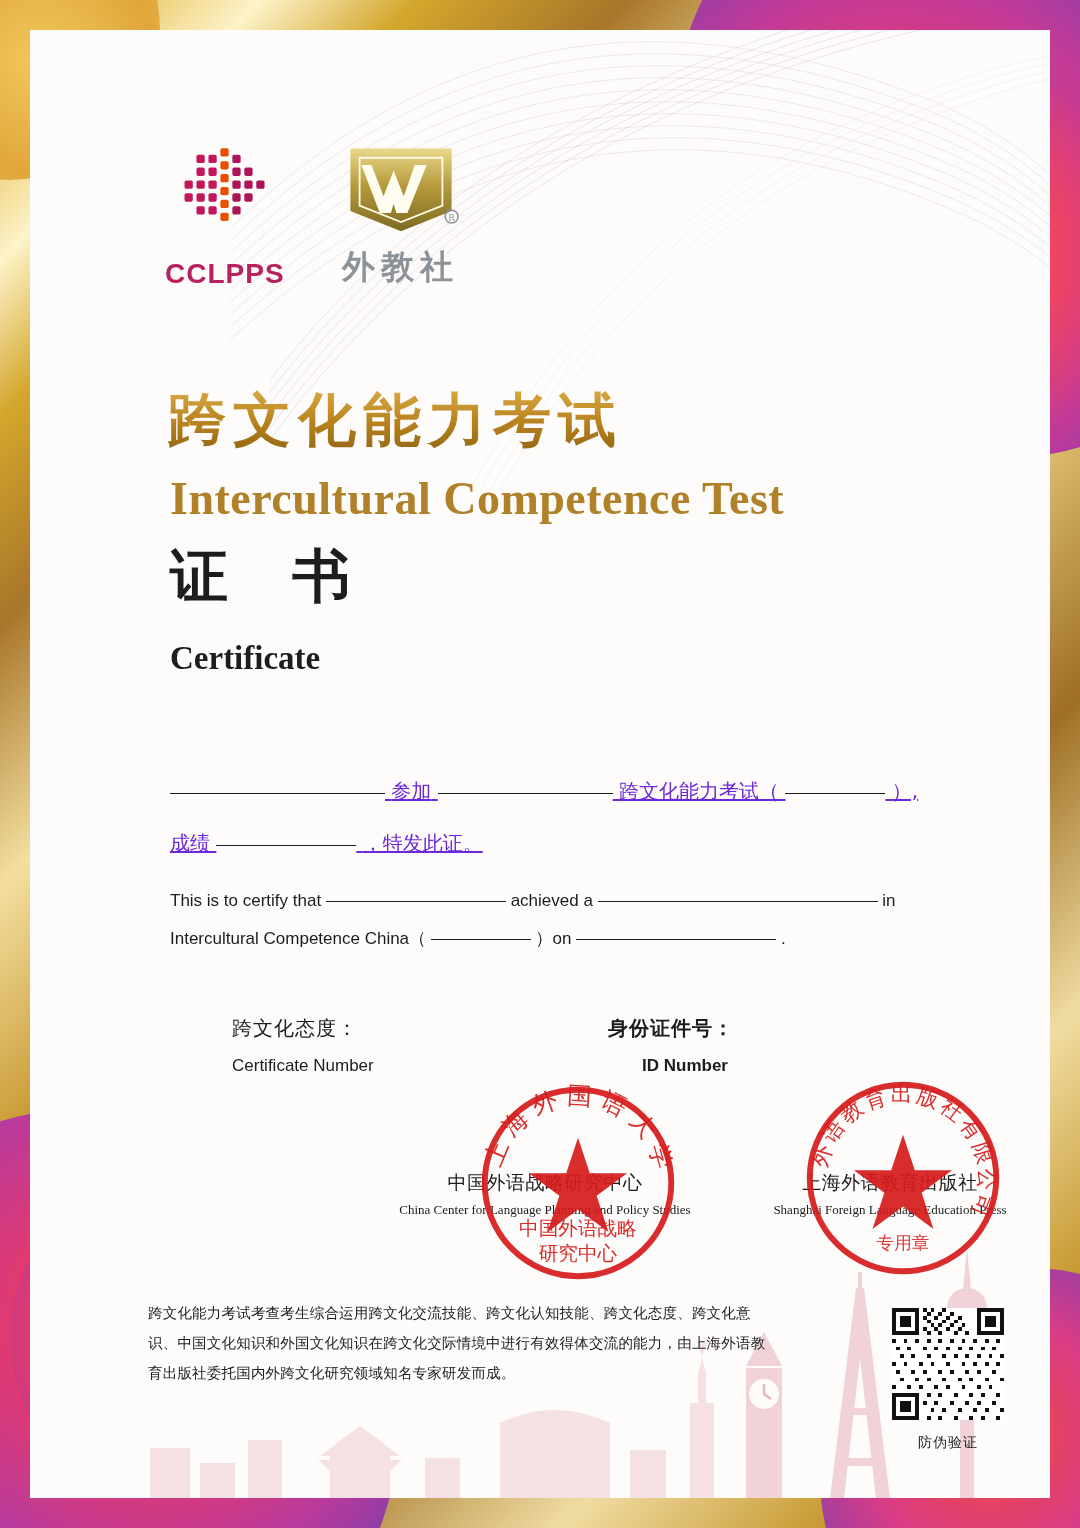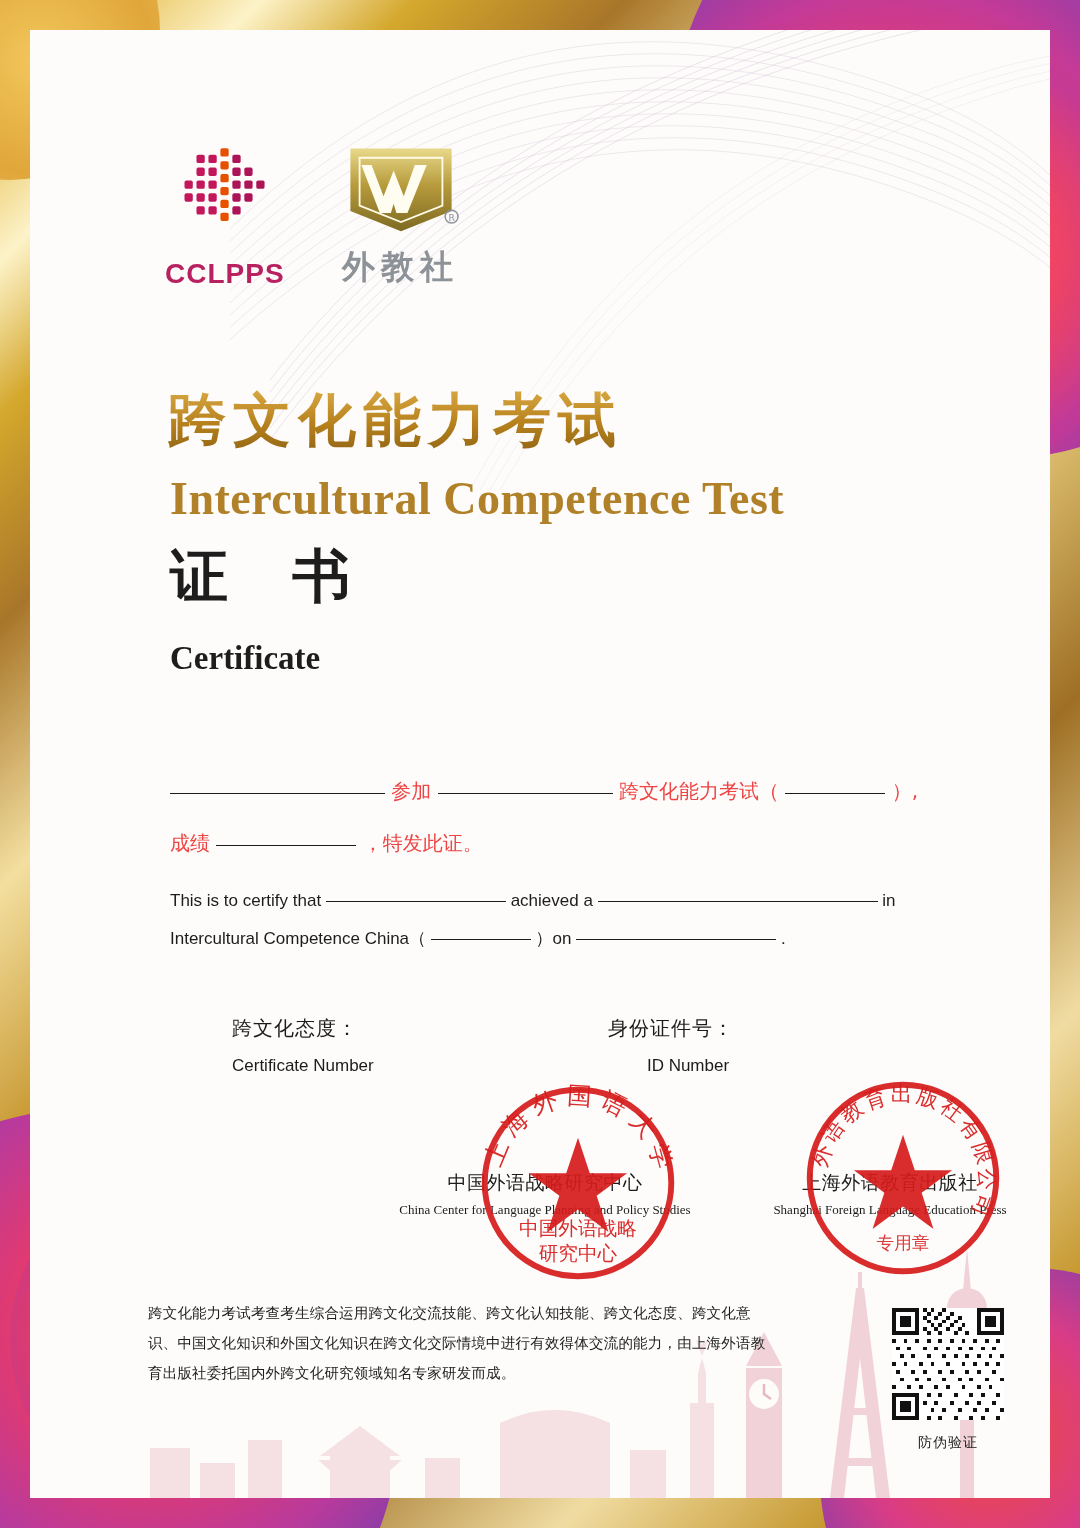--- a/index.html
+++ b/index.html
@@ -172,22 +172,23 @@
     color: #1d1d1d;
   }
 
   
   .body-cn {
     position: absolute;
     left: 140px; top: 735px;
     width: 800px;
     font-family: "DejaVu Sans", sans-serif;
     font-size: 20px;
-    color: #ef4444;
+    color: #6d28d9;
     line-height: 52px;
+    text-decoration: underline;
   }
   .body-en {
     position: absolute;
     left: 140px; top: 852px;
     width: 800px;
     font-family: "Liberation Sans", sans-serif;
     font-size: 17px;
     color: #1c1c1c;
     line-height: 38px;
   }
@@ -214,24 +215,23 @@
   .field .cn {
     font-size: 20px;
     color: #1c1c1c;
     letter-spacing: 1px;
   }
   .field .en {
     font-family: "Liberation Sans", sans-serif;
     font-size: 17px;
     color: #1c1c1c;
     margin-top: 14px;
-    text-align: center;
   }
   .field-cert { left: 202px; top: 985px; }
-  .field-id   { left: 578px; top: 985px; }
+  .field-id   { left: 578px; top: 985px; font-weight: bold; }
   .field-id .en { margin-left: 34px; }
 
   
   .inst {
     position: absolute;
     text-align: center;
   }
   .inst .cn {
     font-family: "DejaVu Serif", serif;
     font-size: 19px;

